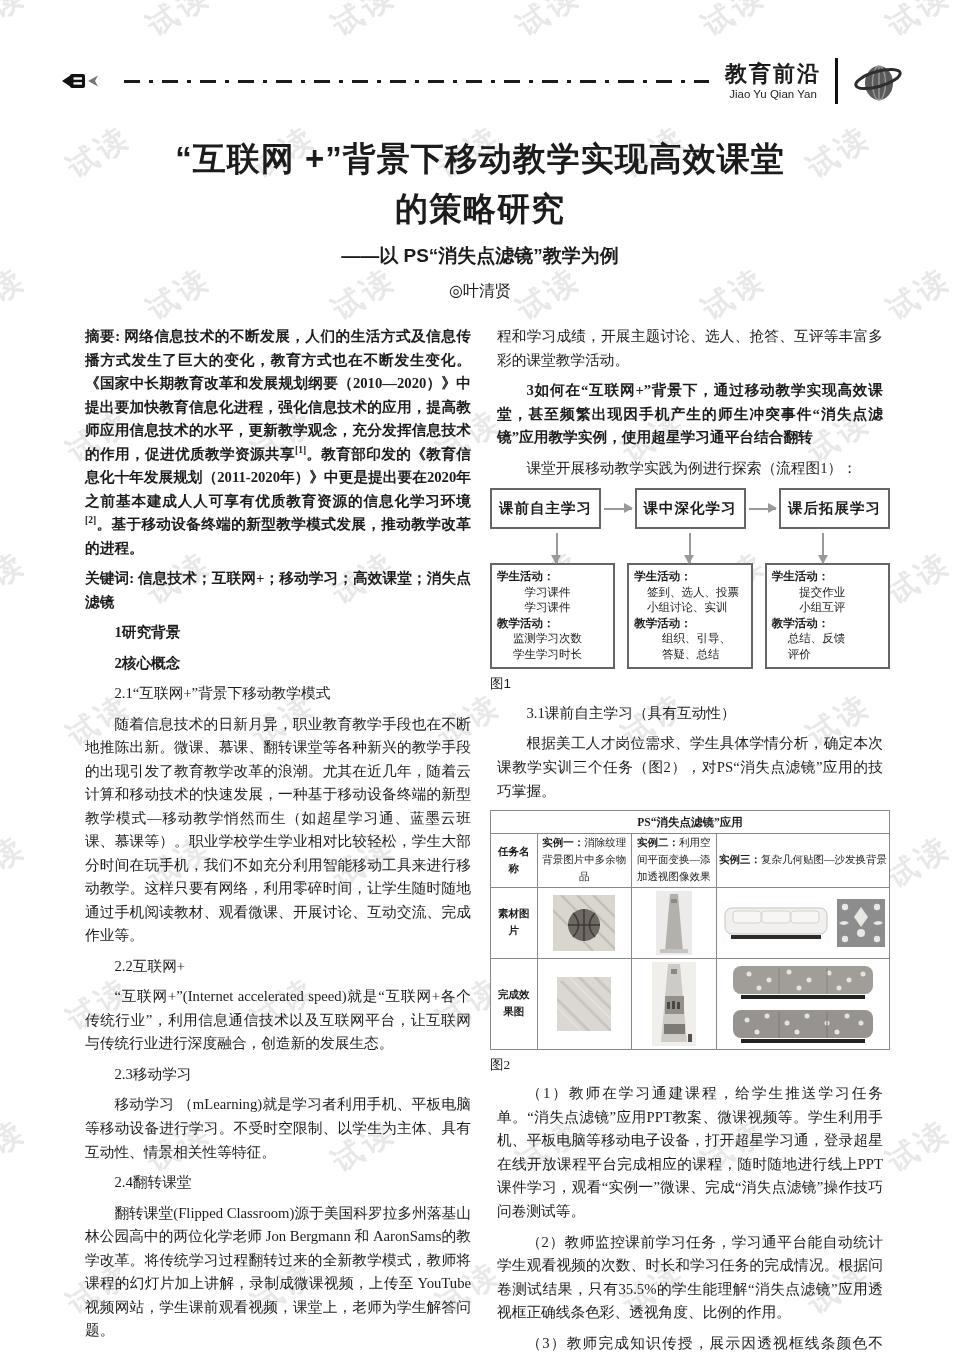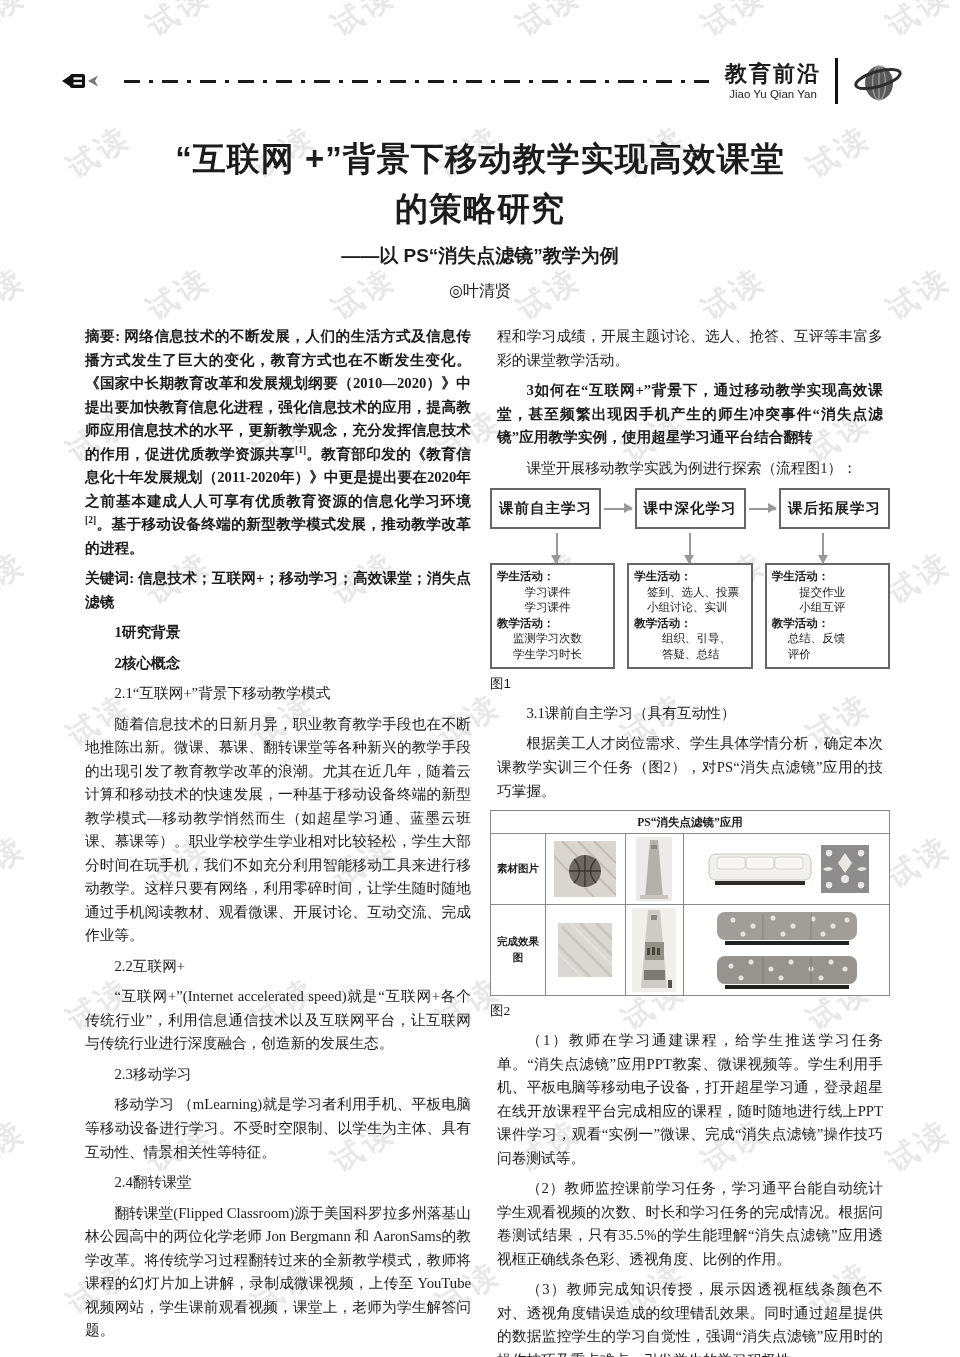--- a/index.html
+++ b/index.html
@@ -231,20 +231,26 @@
         <p class="h-minor">3.1课前自主学习（具有互动性）</p>
         <p class="indent">根据美工人才岗位需求、学生具体学情分析，确定本次课教学实训三个任务（图2），对PS“消失点滤镜”应用的技巧掌握。</p>
 
         <figure class="fig2" style="margin:6px 0 0 0;">
           <table>
             <tbody>
                 <tr>
               <td class="t-title" colspan="4">PS“消失点滤镜”应用</td>
             </tr>
             <tr>
+              <td class="t-rowlab">任务名称</td>
+              <td class="t-ex" style="width:96px;"><b>实例一：</b><span>消除纹理背景图片中多余物品</span></td>
+              <td class="t-ex" style="width:90px;"><b>实例二：</b><span>利用空间平面变换—添加透视图像效果</span></td>
+              <td class="t-ex"><b>实例三：</b><span>复杂几何贴图—沙发换背景</span></td>
+            </tr>
+            <tr>
               <td class="t-rowlab">素材图片</td>
               <td>
                 <svg width="62" height="56" viewBox="0 0 62 56" style="display:block;margin:2px auto;">
                   <rect width="62" height="56" fill="#d9d5cf"></rect>
                   <g stroke="#c3bcb2" stroke-width="2">
                         <path d="M-5 10 L40 56"></path>
                         <path d="M8 0 L62 54"></path>
                         <path d="M24 0 L62 38"></path>
                         <path d="M40 0 L62 22"></path>
                       </g>

